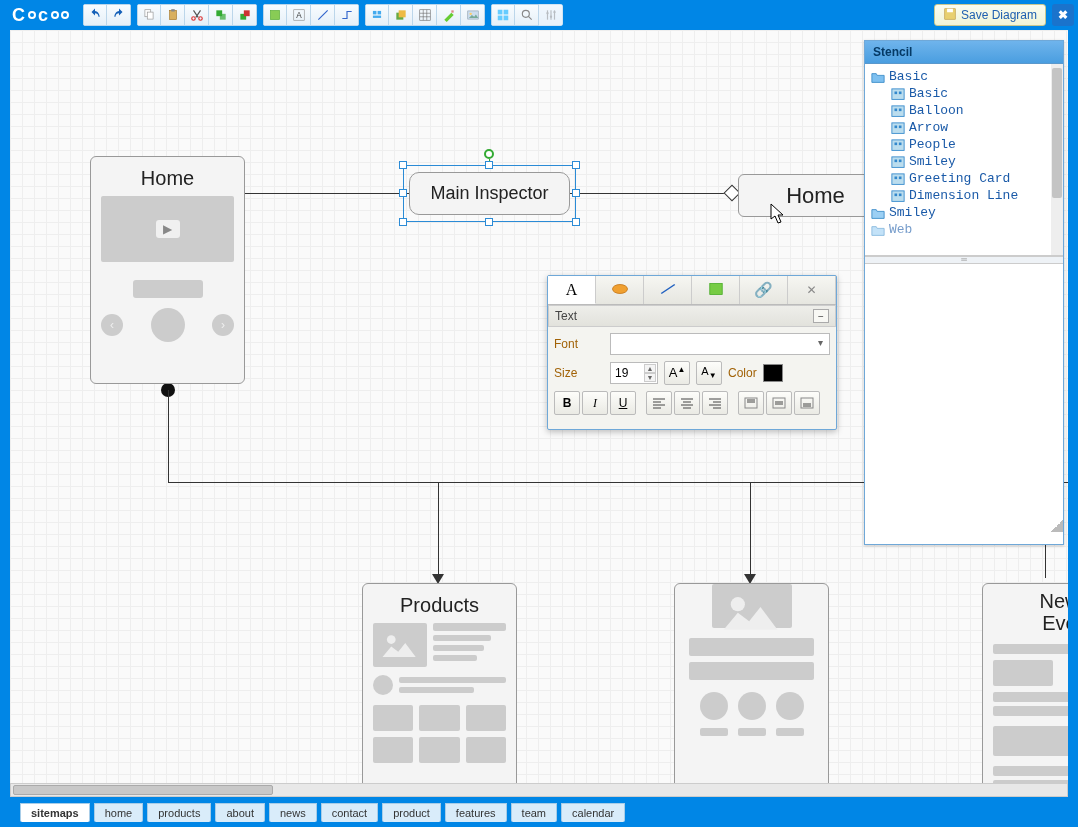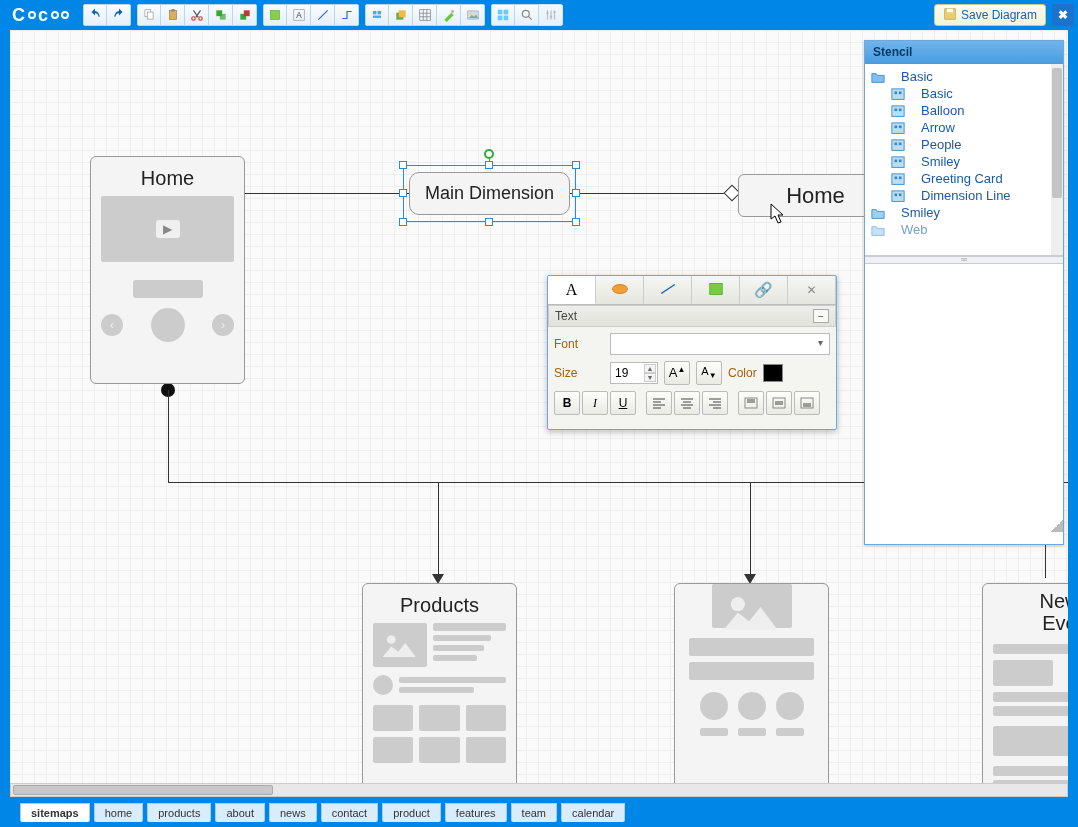--- a/index.html
+++ b/index.html
@@ -104,21 +104,21 @@
 .stencil .hdr {
   background:linear-gradient(#6fb4ec,#4a9ee0);
   color:#053a66; font-weight:bold; padding:4px 8px;
   border-bottom:1px solid #5a98cc;
 }
 .stencil .tree {
   font-size:13px; color:#1a5aa8; padding:4px 0 0;
   height:192px; overflow:hidden; border-bottom:1px solid #ccc;
   position:relative;
 }
-.stencil .tree .row { display:flex; align-items:center; gap:16px; padding:1px 6px; cursor:pointer;}
+.stencil .tree .row { display:flex; align-items:center; gap:4px; padding:1px 6px; cursor:pointer;font-family:Liberation Mono, monospace;}
 .stencil .tree .row.child { padding-left:26px; }
 .stencil .tree .fi { width:14px; height:12px; display:inline-block;}
 .stencil .vscroll { position:absolute; right:0; top:0; bottom:0; width:12px; background:#eee;}
 .stencil .vscroll .th { position:absolute; left:1px; right:1px; top:4px; height:130px; background:#c4c4c4; border-radius:2px;}
 .stencil .drag { height:8px; background:#eef2f6; border-top:1px solid #ccc; border-bottom:1px solid #ccc; cursor:row-resize; text-align:center; color:#999; font-size:8px; line-height:6px;}
 .stencil .shapes { background:#fff; height:268px; position:relative;}
 .stencil .resizer { position:absolute; right:0; bottom:0; width:12px; height:12px; background:linear-gradient(135deg,transparent 50%,#bbb 50%);}
 
 
 .inspector {
@@ -361,21 +361,21 @@
     <div class="handle" style="left:-4px; top:-4px;"></div>
     <div class="handle" style="left:82px; top:-4px;"></div>
     <div class="handle" style="right:-4px; top:-4px;"></div>
     <div class="handle" style="left:-4px; top:24px;"></div>
     <div class="handle" style="right:-4px; top:24px;"></div>
     <div class="handle" style="left:-4px; bottom:-4px;"></div>
     <div class="handle" style="left:82px; bottom:-4px;"></div>
     <div class="handle" style="right:-4px; bottom:-4px;"></div>
   </div>
   <div class="navnode" style="left:399px; top:142px; width:161px; height:43px;">
-    <span>Main Dimension</span>
+    <span>Main Inspector</span>
   </div>
 
   <div class="node" style="left:728px; top:144px; width:155px; height:43px;">
     <div class="title" style="padding:8px 0; font-size:22px;">Home</div>
   </div>
 
   <div class="cursor" style="left:760px; top:173px;">
     <svg viewBox="0 0 16 22">
         <path d="M1 1 L1 16 L5 13 L8 20 L11 19 L8 12 L13 12 Z" fill="#fff" stroke="#000"></path>
       </svg>

